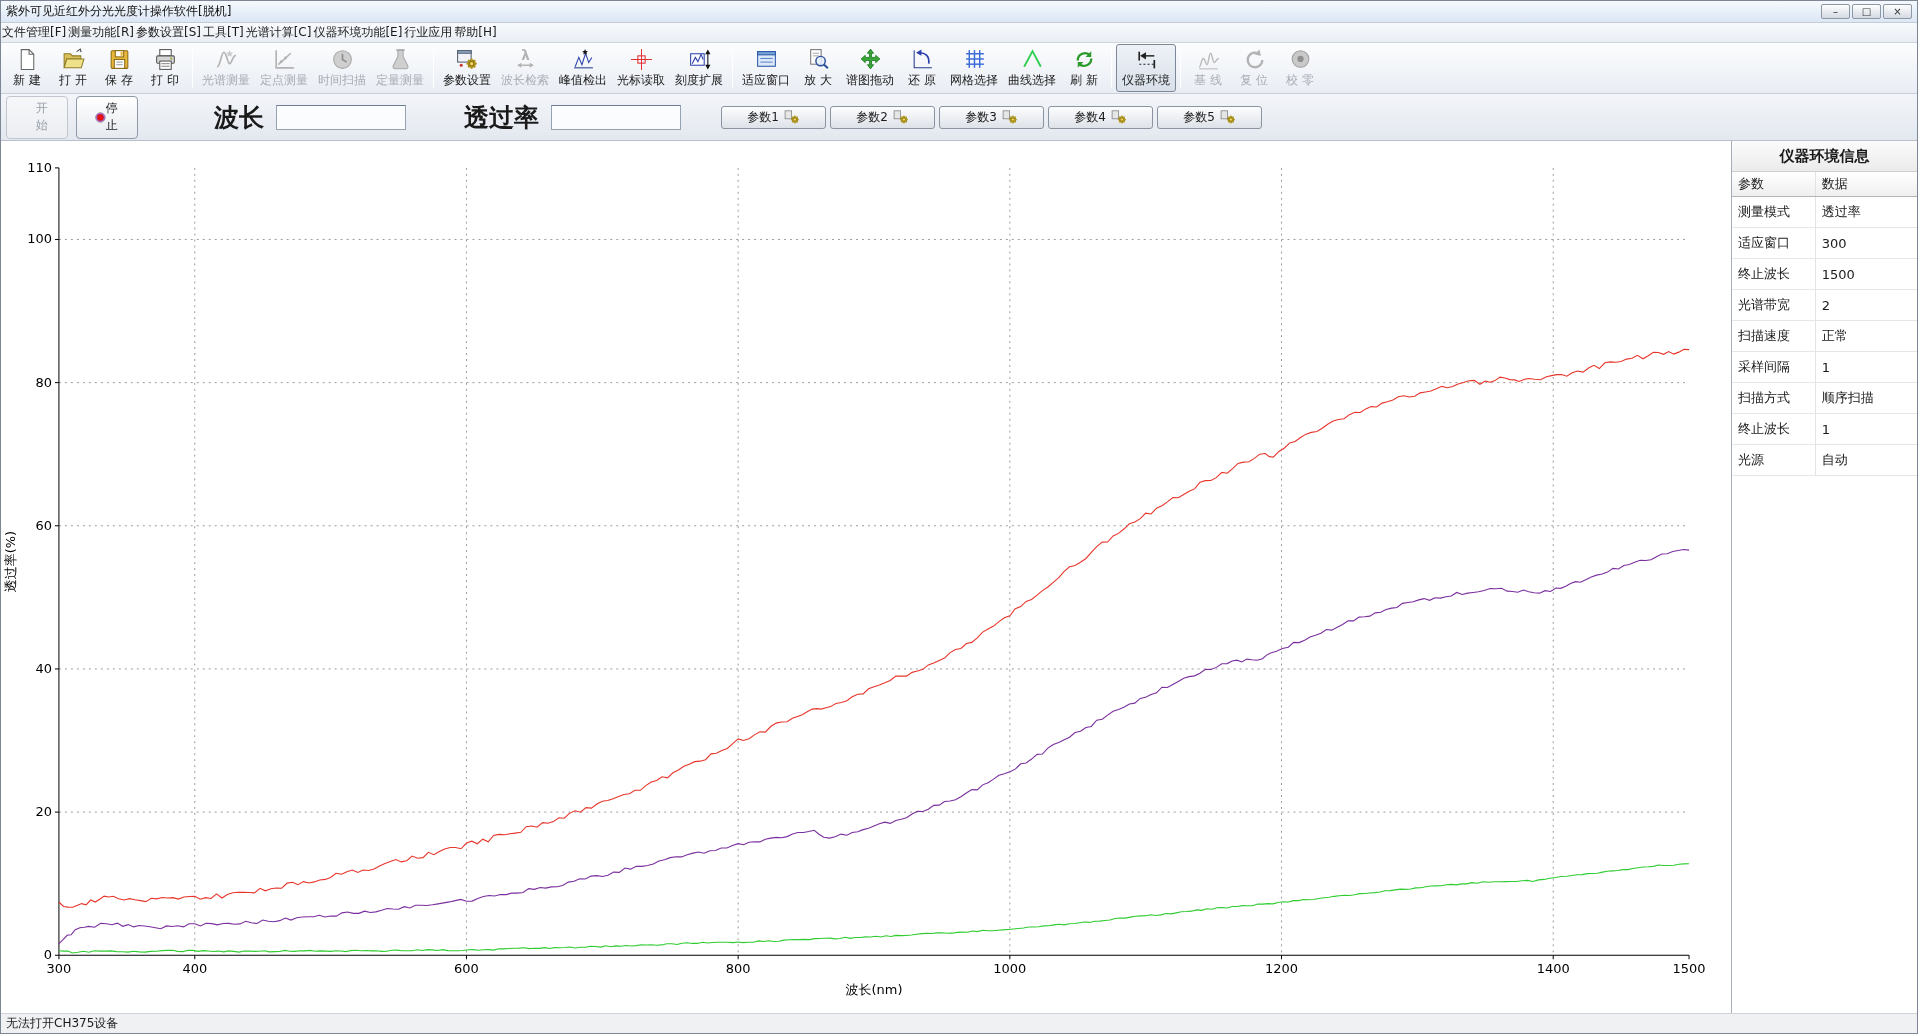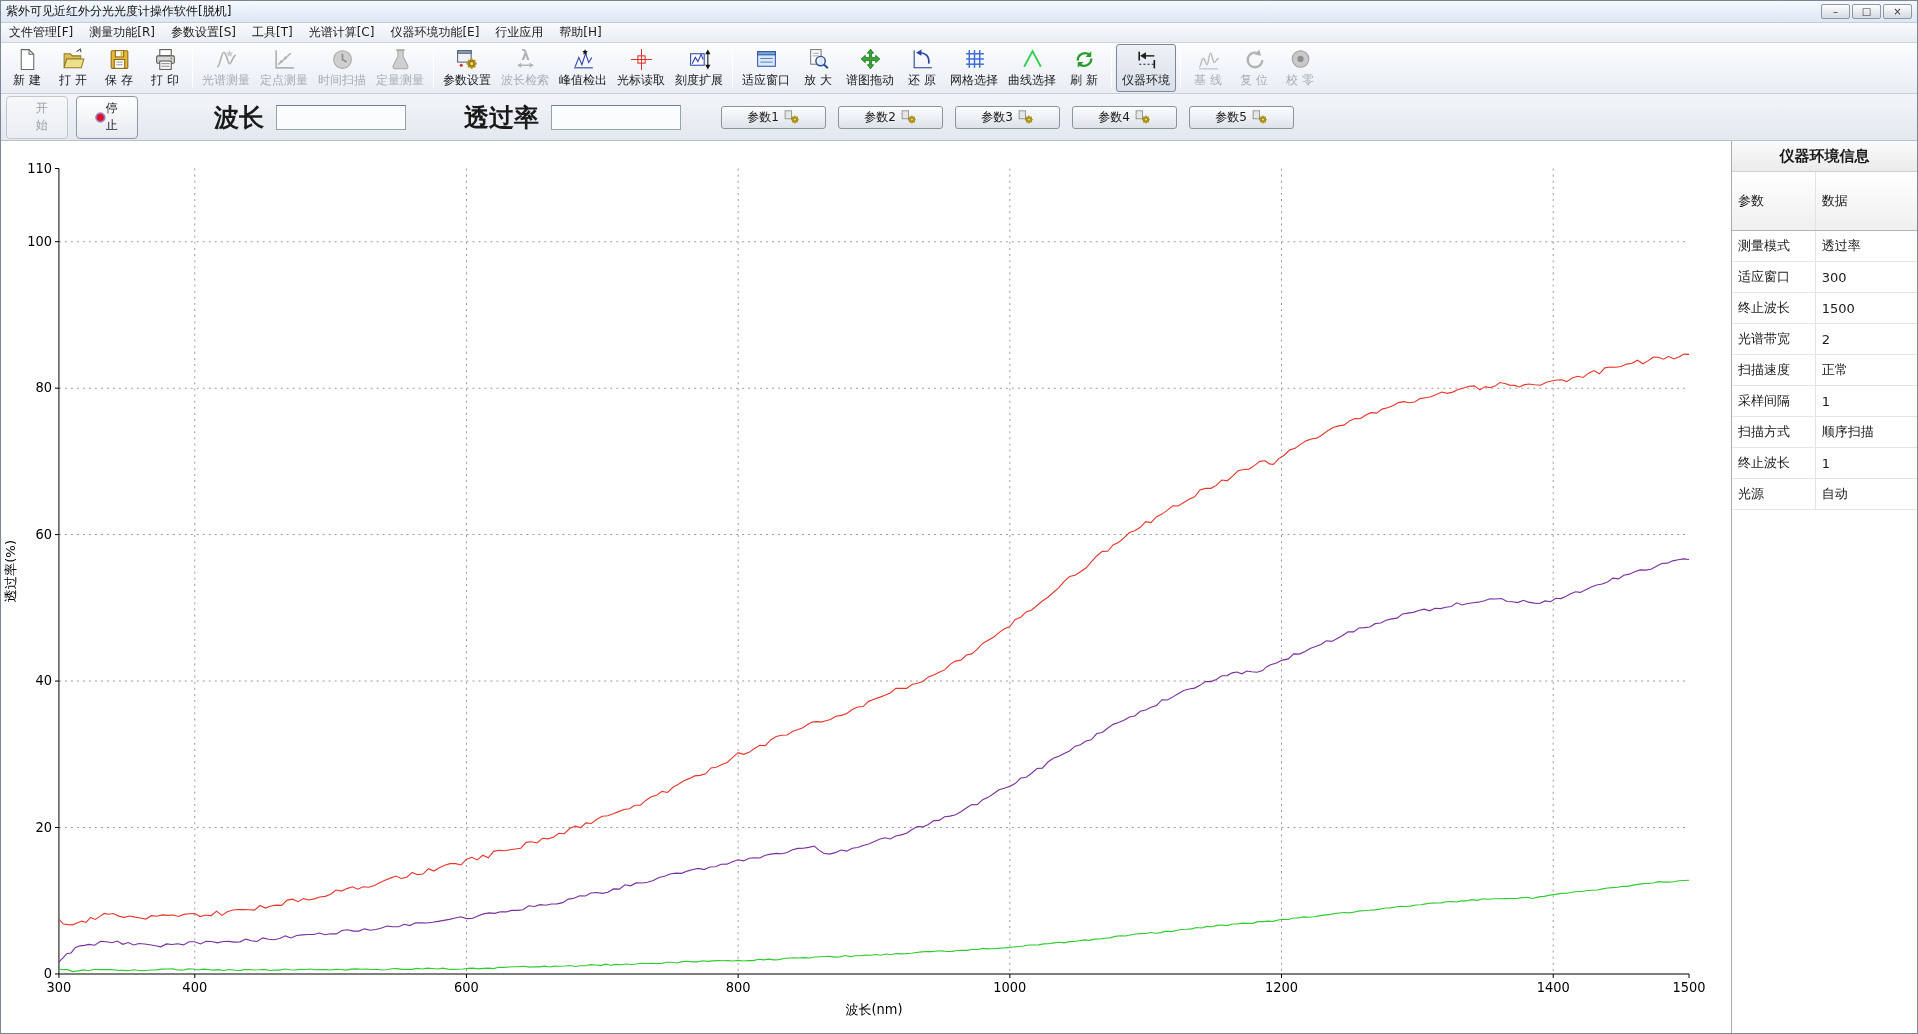--- a/index.html
+++ b/index.html
@@ -12,54 +12,54 @@
   .window { width:1918px; height:1034px; border:1px solid #7d8694; display:flex; flex-direction:column; background:#fff; }
 
   
   .titlebar { height:22px; flex:0 0 22px; background:linear-gradient(#f5f9fd,#dce7f4); border-bottom:1px solid #c3ccd9; display:flex; align-items:center; padding:0 5px; }
   .titlebar .title { font-size:12px; color:#111; }
   .titlebar .spacer { flex:1; }
   .win-btn { width:29px; height:15px; margin-left:2px; border:1px solid #8d98a6; border-radius:2px; background:linear-gradient(#fefefe,#d4dae2); font-size:10px; line-height:13px; text-align:center; color:#333; }
 
   
   .menubar { height:20px; flex:0 0 20px; background:linear-gradient(#f8fafc,#e9edf4); border-bottom:1px solid #d0d5dd; display:flex; align-items:center; }
-  .menu-item { padding:2px 8px; white-space:nowrap; }
+  .menu-item { padding:2px 1px; white-space:nowrap; }
 
   
   .toolbar { height:51px; flex:0 0 51px; background:linear-gradient(#fcfdfe,#e9edf4); border-bottom:1px solid #c9ced8; display:flex; align-items:stretch; padding:1px 3px; }
   .tb-item { display:flex; flex-direction:column; align-items:center; justify-content:center; padding:1px 5px; min-width:46px; font-size:12px; white-space:nowrap; }
   .tb-item .ticon { width:25px; height:25px; display:block; }
   .tb-item .ticon svg { width:100%; height:100%; display:block; }
   .tb-item.disabled { color:#a8adb5; }
   .tb-item.pressed { border:1px solid #7c8798; border-radius:3px; background:linear-gradient(#eef2f7,#d9e0ea); }
   .tb-sep { width:1px; background:#b6bcc7; margin:4px 4px; border-right:1px solid #fff; }
 
   
   .controlrow { height:47px; flex:0 0 47px; background:linear-gradient(#f3f5f9,#e3e8ef); border-bottom:1px solid #b9c0cb; display:flex; align-items:center; padding:0 5px; }
   .big-btn { width:62px; height:43px; border:1px solid #8f98a6; border-radius:4px; background:linear-gradient(#ffffff,#e6eaef); display:flex; flex-direction:row; align-items:center; justify-content:flex-end; font-size:12px; padding:2px 18px; margin-right:8px; }
   .big-btn .bicon { width:23px; height:23px; margin:auto; }
   .big-btn .bicon svg { width:100%; height:100%; display:block; }
   .big-btn.disabled { color:#9aa0a8; border-color:#c2c7cf; background:linear-gradient(#f6f7f9,#ecEEf2); }
   .field-label { font-size:25px; font-weight:bold; margin:0 12px 0 68px; white-space:nowrap; }
   .field-label.second { margin-left:58px; }
   .field-input { width:130px; height:25px; border:1px solid #97a2b1; border-top-color:#6e7d8e; background:#fbfcfd; font-size:14px; padding:0 4px; }
-  .param-btns { display:flex; gap:12px; margin-left:40px; }
+  .param-btns { display:flex; gap:4px; margin-left:40px; }
   .param-btn { width:105px; height:23px; border:1px solid #8b94a1; border-radius:3px; background:linear-gradient(#fdfdfe,#dde2e9); display:flex; align-items:center; justify-content:center; gap:5px; font-size:12px; }
   .param-btn .picon { width:16px; height:16px; }
   .param-btn .picon svg { width:100%; height:100%; display:block; }
 
   
   .main { flex:1; display:flex; min-height:0; background:#fff; }
   .chart-area { flex:1; position:relative; background:#fff; }
   #chart { width:100%; height:100%; display:block; font-family:"DejaVu Sans","Liberation Sans",sans-serif; }
 
   .side-panel { width:186px; flex:0 0 186px; border-left:1px solid #a7aeb9; background:#fff; display:flex; flex-direction:column; }
   .side-title { height:31px; line-height:31px; flex:0 0 31px; text-align:center; font-weight:bold; font-size:15px; background:linear-gradient(#fbfbfb,#ebebeb); border-bottom:1px solid #cfcfcf; }
   table.env { border-collapse:collapse; width:100%; font-size:13px; table-layout:fixed; }
-  .env th { font-weight:normal; text-align:left; padding:20px 6px; background:linear-gradient(#ffffff,#efefef); border-bottom:1px solid #b5b5b5; }
+  .env th { font-weight:normal; text-align:left; padding:3px 6px; background:linear-gradient(#ffffff,#efefef); border-bottom:1px solid #b5b5b5; }
   .env td { padding:6px 6px; border-bottom:1px solid #e6e6e6; overflow:hidden; white-space:nowrap; }
   .env th:first-child, .env td:first-child { width:45%; border-right:1px solid #e3e3e3; }
 
   
   .statusbar { height:20px; flex:0 0 20px; background:#f0f1f3; border-top:1px solid #cfd3d9; display:flex; align-items:center; padding:0 5px; font-size:12px; }
 </style>
 </head>
 <body>
 
 <div class="window">
@@ -516,14 +516,17 @@
             </tr>
             <tr>
               <td>光源</td>
               <td>自动</td>
             </tr>
           </tbody>
         </table>
     </div>
   </div>
 
+  <div class="statusbar">
+    <span>无法打开CH375设备</span>
+  </div>
 
 </div>
 
 </body></html>

